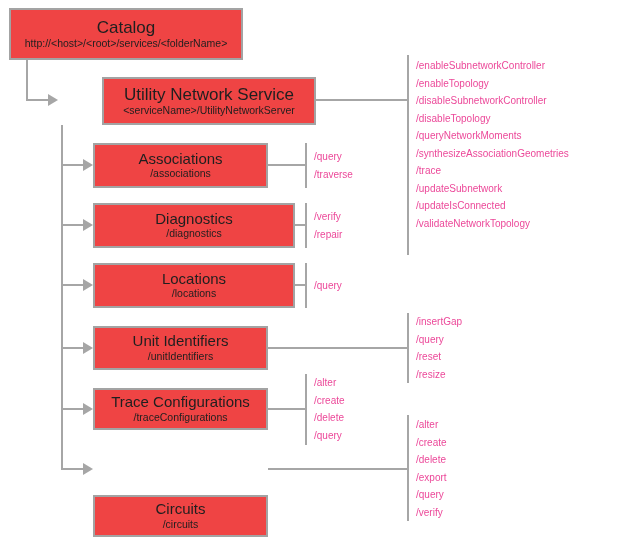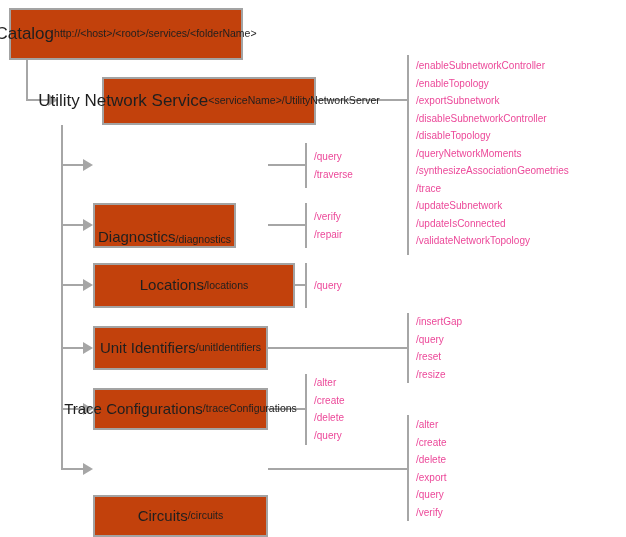--- a/index.html
+++ b/index.html
@@ -1,35 +1,35 @@
 <!DOCTYPE html>
 <html><head>
 <meta charset="utf-8">
 <style>
   html,body{margin:0;padding:0;background:#ffffff;}
   #canvas{
     position:relative;width:626px;height:537px;background:#ffffff;overflow:hidden;
     font-family:"Liberation Sans", sans-serif;
   }
   .node{
-    position:absolute;background:#c2410c;border:2px solid #a3a3a3;
-    box-sizing:border-box;display:flex;flex-direction:row;
+    position:absolute;background:#ef4444;border:2px solid #a3a3a3;
+    box-sizing:border-box;display:flex;flex-direction:column;
     align-items:center;justify-content:center;text-align:center;
   }
   .node .title{color:#1f1f1f;line-height:1.12;white-space:nowrap;}
   .node .subtitle{color:#1f1f1f;line-height:1.25;white-space:nowrap;}
   .lvl1 .title{font-size:17px;}
   .lvl1 .subtitle{font-size:10.5px;}
   .lvl2 .title{font-size:15px;}
   .lvl2 .subtitle{font-size:10.5px;}
 
   #node-catalog{left:9px;top:8px;width:234px;height:52px;}
   #node-uns{left:58px;top:77px;width:214px;height:48px;margin-left:44px;}
   #node-associations{left:93px;top:143px;width:175px;height:45px;}
-  #node-diagnostics{left:93px;top:203px;width:143px;height:45px;align-items:flex-end;}
+  #node-diagnostics{left:93px;top:203px;width:202px;height:45px;}
   #node-locations{left:93px;top:263px;width:202px;height:45px;}
   #node-unit-identifiers{left:93px;top:326px;width:175px;height:44px;align-items:center;}
   #node-trace-configurations{left:93px;top:388px;width:175px;height:42px;}
   #node-circuits{left:93px;top:448px;width:175px;height:42px;margin-top:47px;}
 
   .hline,.vline{position:absolute;background:#a6a6a6;}
   .hline{height:2px;}
   .vline{width:2px;}
   .arrow{
     position:absolute;width:0;height:0;
@@ -121,20 +121,24 @@
   <div class="node lvl1" id="node-catalog">
     <div class="title">Catalog</div>
     <div class="subtitle">http://&lt;host&gt;/&lt;root&gt;/services/&lt;folderName&gt;</div>
   </div>
 
   <div class="node lvl1" id="node-uns">
     <div class="title">Utility Network Service</div>
     <div class="subtitle">&lt;serviceName&gt;/UtilityNetworkServer</div>
   </div>
 
+  <div class="node lvl2" id="node-associations">
+    <div class="title">Associations</div>
+    <div class="subtitle">/associations</div>
+  </div>
 
   <div class="node lvl2" id="node-diagnostics">
     <div class="title">Diagnostics</div>
     <div class="subtitle">/diagnostics</div>
   </div>
 
   <div class="node lvl2" id="node-locations">
     <div class="title">Locations</div>
     <div class="subtitle">/locations</div>
   </div>
@@ -150,21 +154,20 @@
   </div>
 
   <div class="node lvl2" id="node-circuits">
     <div class="title">Circuits</div>
     <div class="subtitle">/circuits</div>
   </div>
 
   <div class="ops" id="ops-uns">
       <div>/enableSubnetworkController</div>
       <div>/enableTopology</div>
-      <div>/exportSubnetwork</div>
       <div>/disableSubnetworkController</div>
       <div>/disableTopology</div>
       <div>/queryNetworkMoments</div>
       <div>/synthesizeAssociationGeometries</div>
       <div>/trace</div>
       <div>/updateSubnetwork</div>
       <div>/updateIsConnected</div>
       <div>/validateNetworkTopology</div>
     </div>
   <div class="ops" id="ops-assoc">

